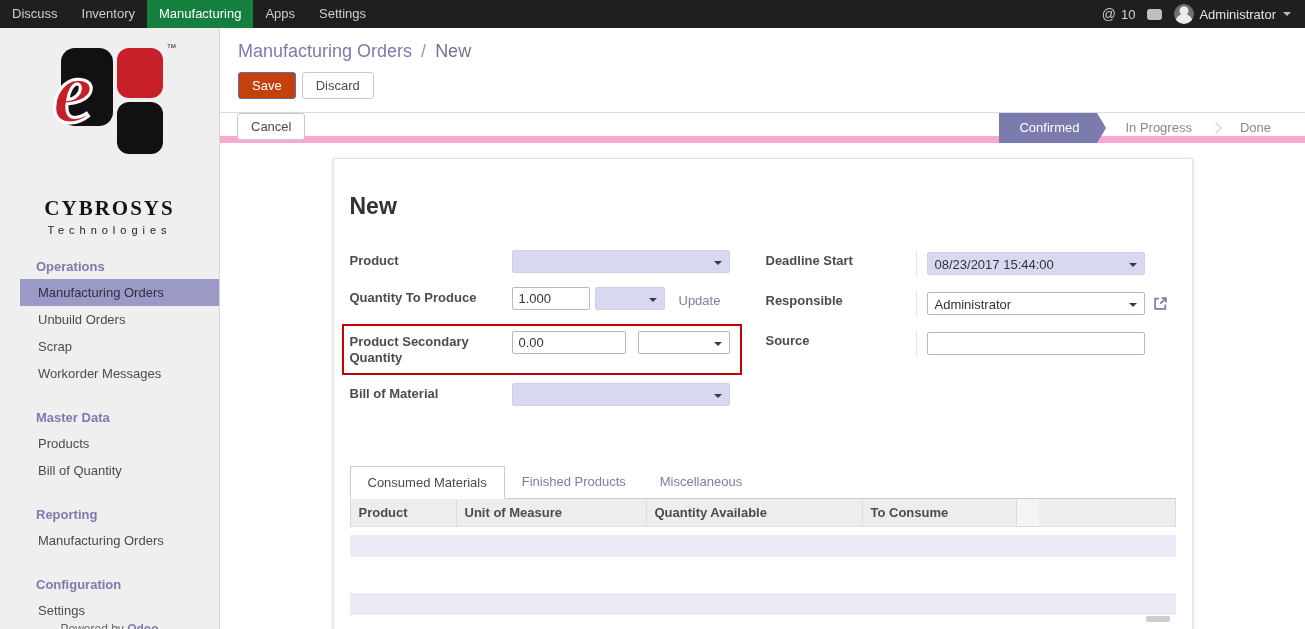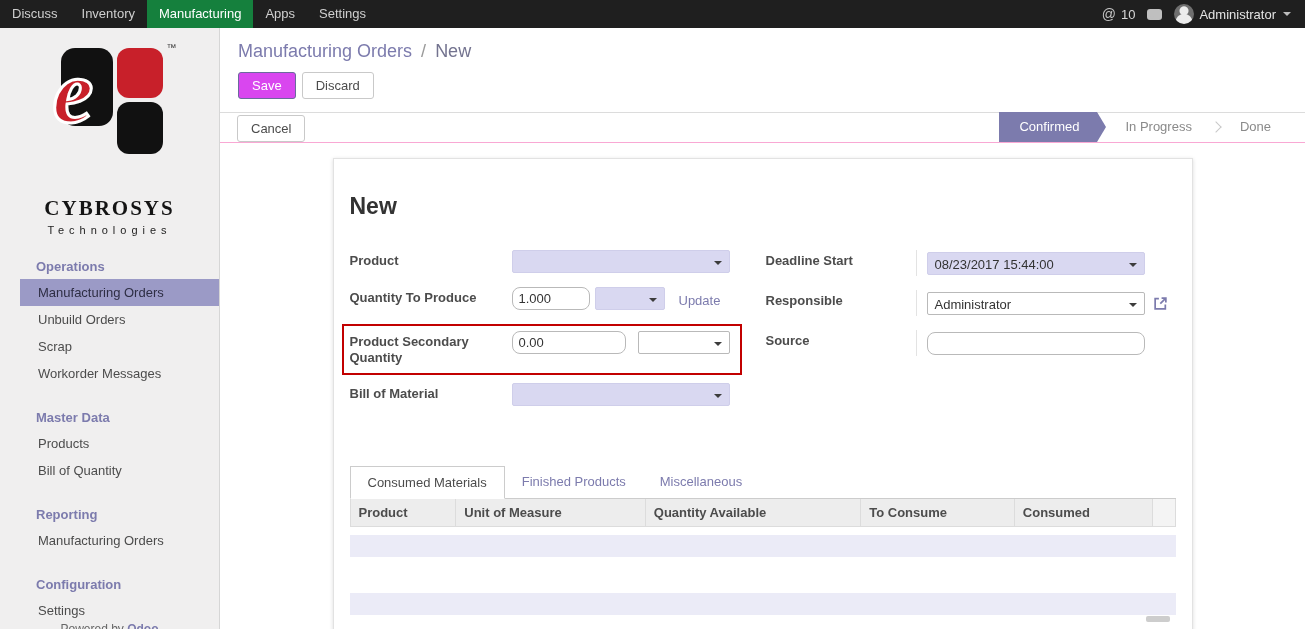--- a/index.html
+++ b/index.html
@@ -47,25 +47,25 @@
   .sidebar-footer { position: absolute; bottom: -7px; width: 100%; text-align: center; color: #666; font-size: 12px; }
   .sidebar-footer .odoo { color: #7c7bad; font-weight: bold; }
 
   
   .breadcrumb { padding: 13px 0 0 18px; font-size: 18px; color: #7c7bad; }
   .breadcrumb .bc-link { cursor: pointer; }
   .breadcrumb .bc-sep { color: #9a9a9a; padding: 0 4px; }
   .breadcrumb .bc-current { color: #73738f; }
   .action-row { padding: 10px 0 0 18px; display: flex; gap: 6px; }
   .btn { display: inline-block; padding: 4px 13px; font-size: 13px; border-radius: 3px; cursor: pointer; line-height: 17px; }
-  .btn-primary { background: #d946ef; border: 1px solid #6b6a9d; color: #fff; }
+  .btn-primary { background: #c2410c; border: 1px solid #6b6a9d; color: #fff; }
   .btn-default { background: #fff; border: 1px solid #c9c9c9; color: #4c4c4c; }
 
-  .header-bar { margin-top: 13px; height: 31px; border-top: 1px solid #dcdcdc; border-bottom: 1px solid #f9a8d4;
-    display: flex; align-items: flex-end; padding-left: 17px; background: #fff; }
+  .header-bar { margin-top: 13px; height: 31px; border-top: 1px solid #dcdcdc; border-bottom: 7px solid #f9a8d4;
+    display: flex; align-items: flex-start; padding-left: 17px; background: #fff; }
   .statusbar { margin-left: auto; display: flex; align-items: center; height: 30px; padding-right: 16px; }
   .step { line-height: 30px; padding: 0 18px; color: #8a8a8a; white-space: nowrap; cursor: pointer; }
   .step.active { background: #7c7bad; color: #fff; position: relative; margin-right: 10px; padding-left: 20px; }
   .step.active::after { content: ""; position: absolute; right: -9px; top: 0; border-top: 15px solid transparent;
     border-bottom: 15px solid transparent; border-left: 9px solid #7c7bad; }
   .chev { width: 8px; height: 8px; border-top: 1px solid #c8c8c8; border-right: 1px solid #c8c8c8; transform: rotate(45deg); margin: 0 2px; }
 
   
   .sheet-area { padding-top: 15px; display: flex; justify-content: center; }
   .sheet { width: 860px; height: 500px; background: #fff; border: 1px solid #e2e2e2; box-shadow: 0 1px 4px rgba(0,0,0,.14);
@@ -74,21 +74,21 @@
 
   .form-grid { display: flex; }
   .col-left { width: 416px; flex: 0 0 416px; }
   .col-right { flex: 1; }
   .form-row { display: flex; align-items: flex-start; margin-bottom: 14px; }
   .f-label { width: 162px; flex: 0 0 162px; font-weight: bold; padding-top: 3px; line-height: 16px; }
   .col-right .f-label { width: 150px; flex: 0 0 150px; }
   .f-field { display: flex; align-items: center; }
   .col-right .f-field { border-left: 1px solid #e3e3e3; padding-left: 10px; min-height: 26px; }
 
-  .inp { height: 23px; border: 1px solid #b9b9b9; border-radius: 8px; padding: 0 6px; font-size: 13px; color: #333;
+  .inp { height: 23px; border: 1px solid #b9b9b9; border-radius: 2px; padding: 0 6px; font-size: 13px; color: #333;
     font-family: "Liberation Sans", sans-serif; background: #fff; }
   .sel { position: relative; height: 23px; line-height: 23px; padding: 0 22px 0 7px; border-radius: 2px; cursor: pointer; font-size: 13px; color: #333; }
   .sel .caret { position: absolute; right: 7px; top: 10px; width: 0; height: 0;
     border-left: 4px solid transparent; border-right: 4px solid transparent; border-top: 4px solid #3c3c3c; }
   .sel-lav { background: #d9d8f1; border: 1px solid #cfceea; }
   .sel-white { background: #fff; border: 1px solid #b9b9b9; }
   .w218 { width: 218px; }
   .update-link { color: #7c7bad; margin-left: 14px; cursor: pointer; padding-top: 3px; }
   .ext-icon { margin-left: 8px; cursor: pointer; display: inline-flex; }
 
@@ -287,21 +287,20 @@
           <span class="tab active">Consumed Materials</span>
           <span class="tab">Finished Products</span>
           <span class="tab">Miscellaneous</span>
         </div>
 
         <div class="grid-header">
           <span class="gh-cell gh-c0">Product</span>
           <span class="gh-cell gh-c1">Unit of Measure</span>
           <span class="gh-cell gh-c2">Quantity Available</span>
           <span class="gh-cell gh-c3">To Consume</span>
-          <span class="gh-cell gh-c4">Consumed</span>
           <span class="gh-cell gh-filler"></span>
         </div>
         <div class="stripe stripe1"></div>
         <div class="stripe stripe2"></div>
       </div>
     </div>
 
     <div class="scroll-nub"></div>
   </div>
 </div>

